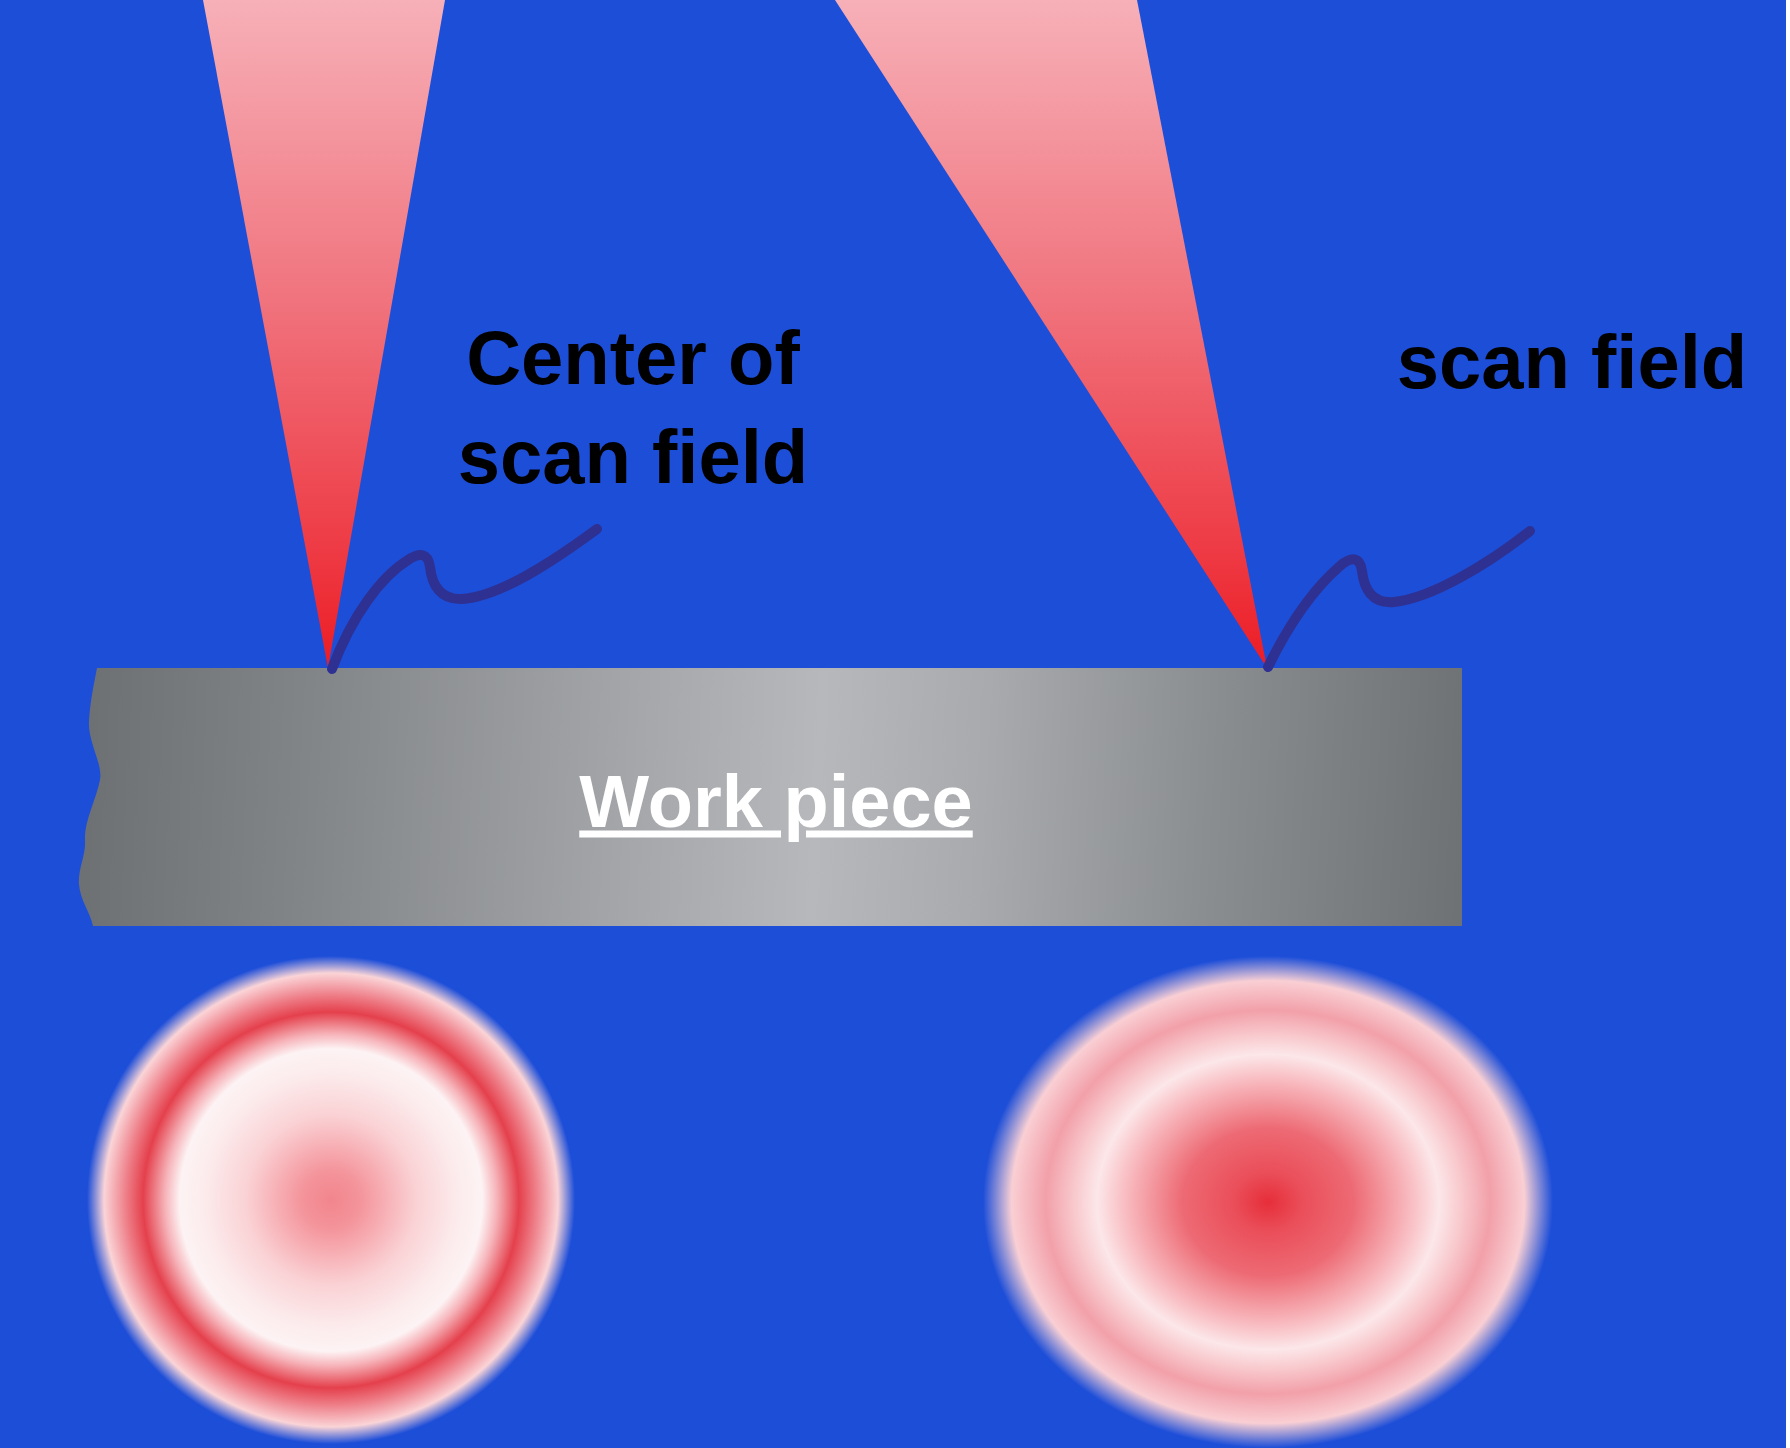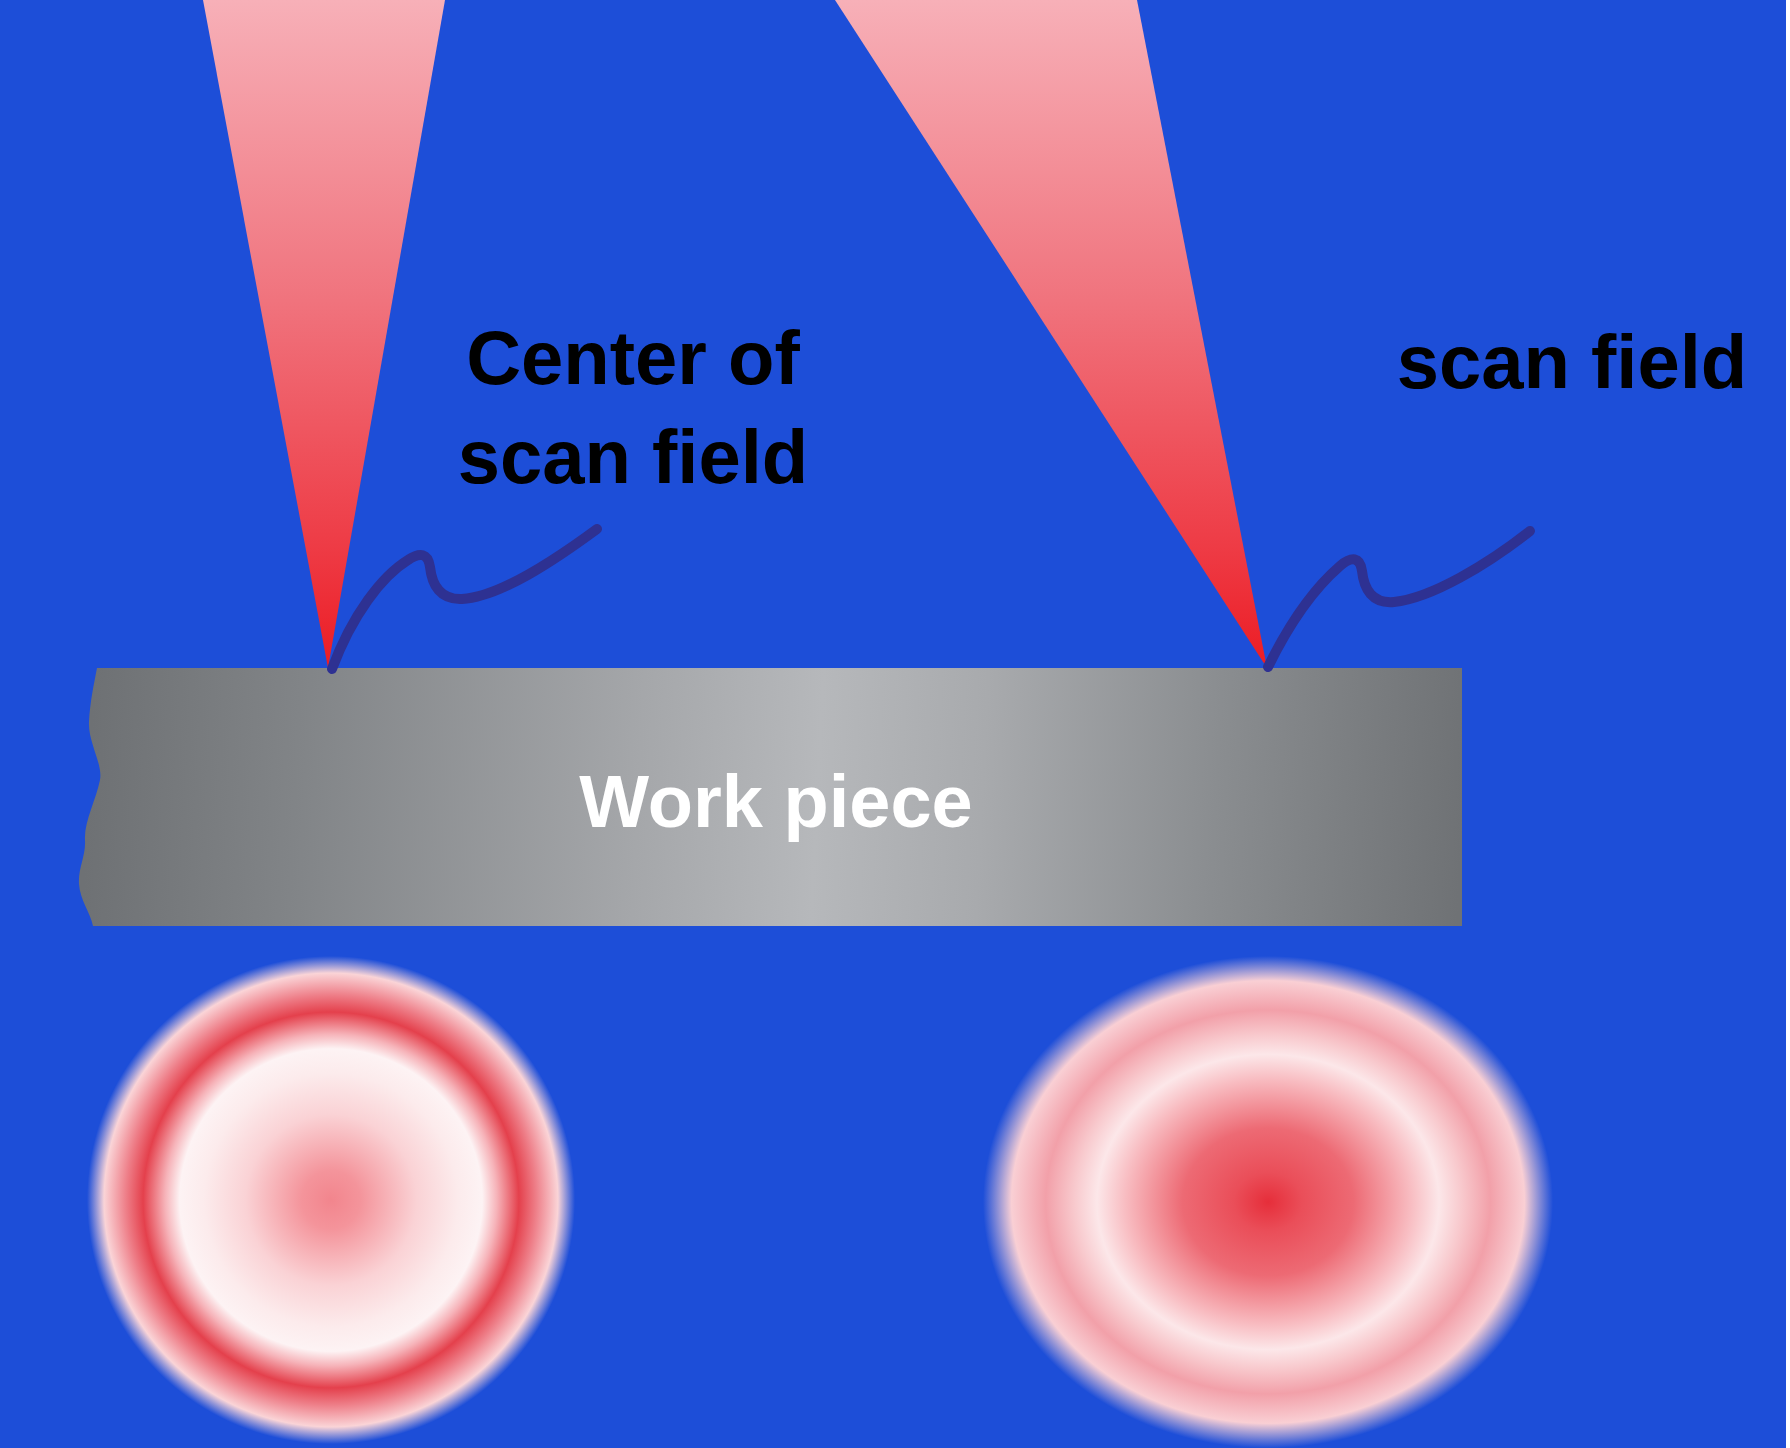--- a/index.html
+++ b/index.html
@@ -25,20 +25,21 @@
   #center-label{left:633px;top:308px;}
   #edge-label{left:1572px;top:312px;}
   #workpiece-label{
     position:absolute;
     left:776px;top:801px;
     transform:translate(-50%,-50%);
     font-weight:bold;
     font-size:74px;
     color:#ffffff;
     white-space:nowrap;
+    text-decoration:underline;
   }
   .profile{position:absolute;}
   #profile-center{
     left:87px;top:956px;width:488px;height:488px;
     background:radial-gradient(circle closest-side,
       #f2858d 0%,
       #f4949b 12%,
       #fad2d5 35%,
       #fcebec 52%,
       #fdf3f4 62%,

